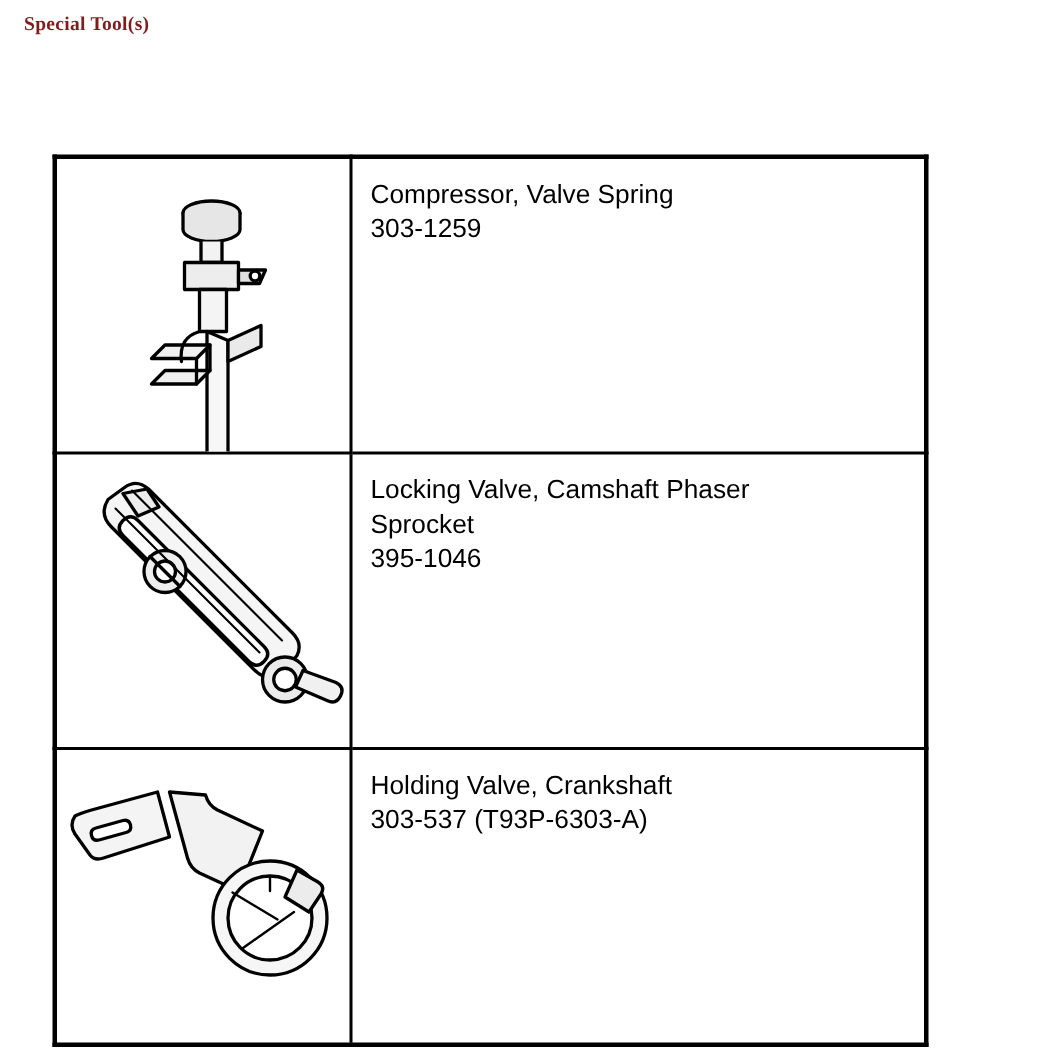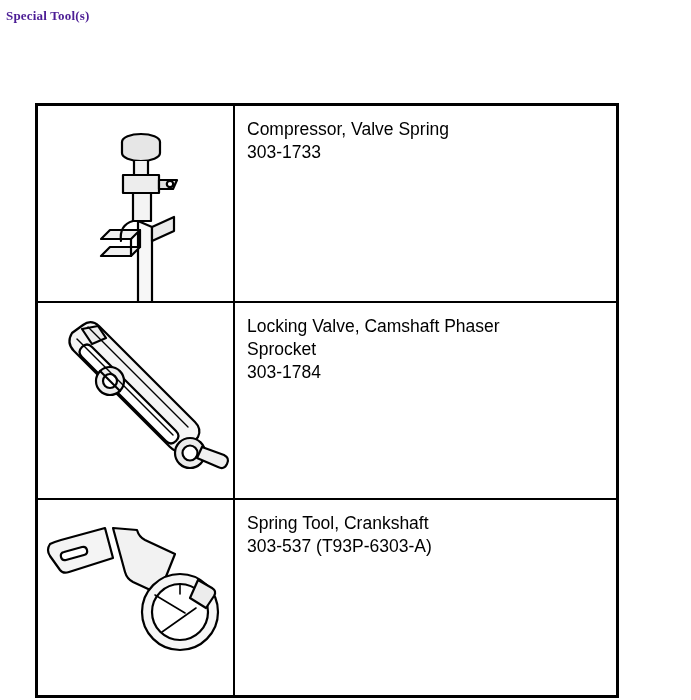--- a/index.html
+++ b/index.html
@@ -10,28 +10,28 @@
     width: 691px;
     height: 700px;
     background: #ffffff;
     font-family: "Liberation Sans", sans-serif;
     color: #000000;
     position: relative;
     overflow: hidden;
   }
   .page-title {
     position: absolute;
-    left: 6px;
+    left: 16px;
     top: 8px;
     font-family: "Liberation Serif", serif;
     font-weight: bold;
     font-size: 13px;
     line-height: 15px;
     letter-spacing: 0.2px;
-    color: #4c1d95;
+    color: #7f1d1d;
   }
   .tool-table {
     position: absolute;
     left: 35px;
     top: 103px;
     width: 584px;
     border-collapse: collapse;
     border: 3px solid #000;
     table-layout: fixed;
   }
@@ -102,21 +102,21 @@
               <path d="M93 133 v17"></path>
               <path d="M102 124 v17"></path>
 
               <path d="M95 115 q-14 4 -12 20"></path>
             </g>
           </svg>
         </div>
       </td>
       <td class="txt-cell">
         <div class="tool-name">Compressor, Valve Spring</div>
-        <div class="tool-number">303-1733</div>
+        <div class="tool-number">303-1259</div>
       </td>
     </tr>
     <tr>
       <td class="img-cell">
         <div class="svg-holder">
           <svg viewBox="0 0 195 195" xmlns="http://www.w3.org/2000/svg">
             <g fill="none" stroke="#000" stroke-width="2.2" stroke-linejoin="round" stroke-linecap="round">
 
               <path d="M34 30 q-6 10 2 18 l96 96 q8 8 18 2 l10 -12 q4 -8 -3 -15 L61 23 q-8 -7 -16 -1 z" fill="#f5f5f5"></path>
 
@@ -135,21 +135,21 @@
 
               <path d="M39 36 l96 96" stroke-width="1.4"></path>
               <path d="M50 24 l100 100" stroke-width="1.4"></path>
             </g>
           </svg>
         </div>
       </td>
       <td class="txt-cell">
         <div class="tool-name">Locking Valve, Camshaft Phaser
 Sprocket</div>
-        <div class="tool-number">303-1784</div>
+        <div class="tool-number">395-1046</div>
       </td>
     </tr>
     <tr>
       <td class="img-cell">
         <div class="svg-holder">
           <svg viewBox="0 0 195 195" xmlns="http://www.w3.org/2000/svg">
             <g fill="none" stroke="#000" stroke-width="2.2" stroke-linejoin="round" stroke-linecap="round">
 
               <path d="M12 44 q-4 6 0 12 l10 14 q3 4 9 2 l44 -14 l-8 -30 l-44 12 q-7 2 -11 4 z" fill="#f4f4f4"></path>
 
@@ -163,18 +163,18 @@
               <path d="M160 80 l14 8 q5 3 2 8 l-8 12 l-16 -10 z" fill="#ececec"></path>
 
               <path d="M117 95 l30 18" stroke-width="1.6"></path>
               <path d="M124 132 l34 -24" stroke-width="1.6"></path>
               <path d="M142 84 v10" stroke-width="1.6"></path>
             </g>
           </svg>
         </div>
       </td>
       <td class="txt-cell">
-        <div class="tool-name">Spring Tool, Crankshaft</div>
+        <div class="tool-name">Holding Valve, Crankshaft</div>
         <div class="tool-number">303-537 (T93P-6303-A)</div>
       </td>
     </tr>
   </tbody>
 </table>
 
 </body></html>

